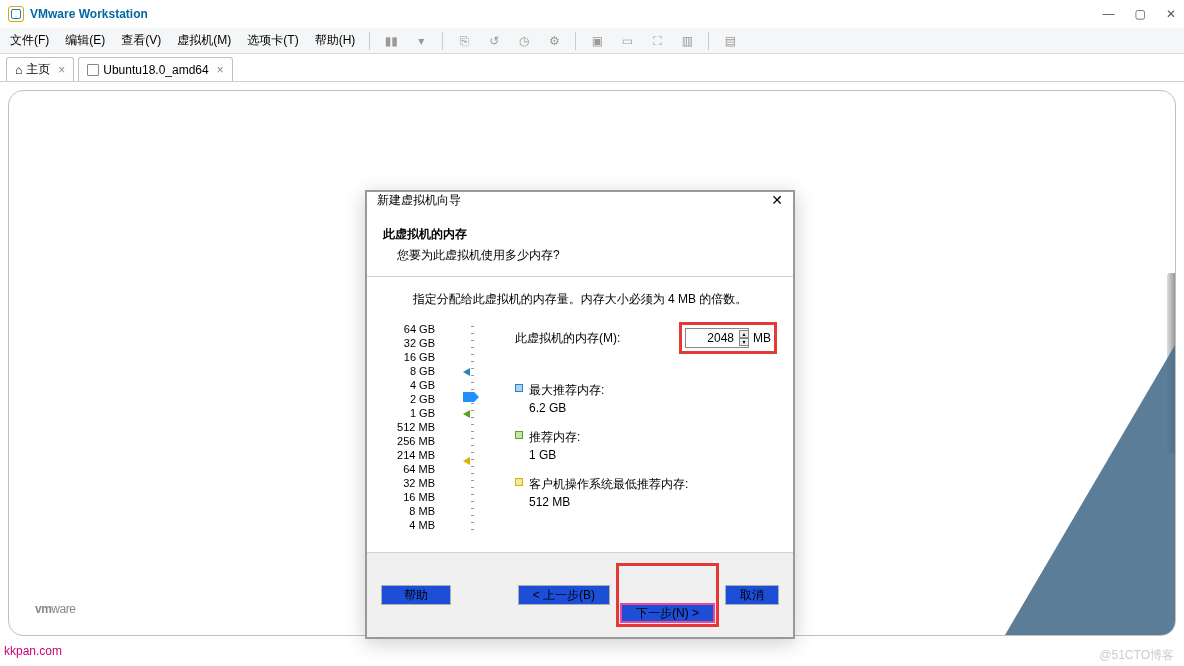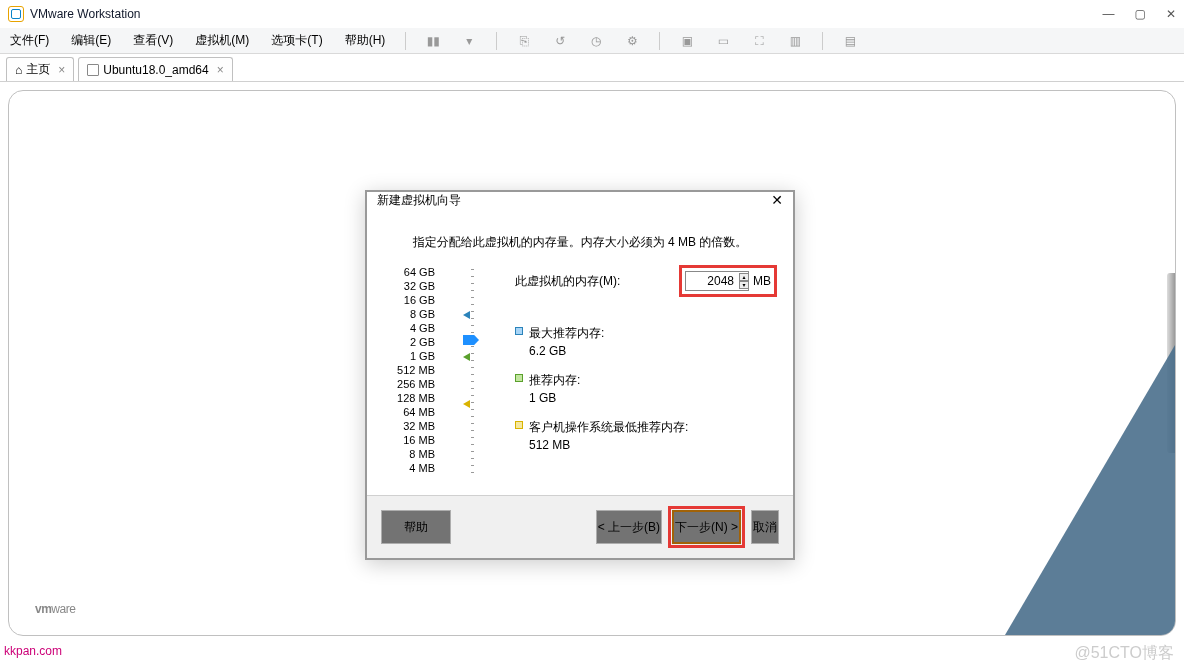--- a/index.html
+++ b/index.html
@@ -1,39 +1,39 @@
 <!DOCTYPE html>
 <html><head>
 <meta charset="utf-8">
 <style>
 *{box-sizing:border-box;margin:0;padding:0;font-family:"Microsoft YaHei",Tahoma,Arial,sans-serif;font-size:12px;}
 body{background:#fff;width:1184px;height:666px;overflow:hidden;position:relative;}
 .titlebar{height:28px;display:flex;align-items:center;padding:0 8px;background:#fff;}
 .title-icon{width:16px;height:16px;border:1px solid #e8a300;border-radius:3px;display:flex;align-items:center;justify-content:center;margin-right:6px;}
 .title-icon-inner{width:10px;height:10px;border:1px solid #0a84c9;border-radius:2px;}
-.titlebar-text{color:#0f172a;}
+.titlebar-text{color:#0369a1;font-weight:bold;}
 .titlebar-btns{margin-left:auto;display:flex;gap:20px;color:#555;}
 .titlebar-btns span{cursor:pointer;}
-.menubar{height:26px;background:#f5f6f7;border-bottom:1px solid #d9d9d9;display:flex;align-items:center;padding:0 4px;gap:10px;}
+.menubar{height:26px;background:#f5f6f7;border-bottom:1px solid #d9d9d9;display:flex;align-items:center;padding:0 4px;gap:4px;}
 .menu-item{padding:3px 6px;}
 .menu-sep{width:1px;height:18px;background:#ccc;margin:0 4px;}
 .toolbar-icon{width:18px;height:18px;display:flex;align-items:center;justify-content:center;color:#999;margin:0 4px;}
 .tabbar{height:28px;background:#fff;border-bottom:1px solid #d0d0d0;display:flex;align-items:flex-end;padding-left:6px;}
 .tab{height:24px;border:1px solid #c0c0c0;border-bottom:none;border-radius:3px 3px 0 0;background:#fefefe;display:flex;align-items:center;padding:0 8px;margin-right:4px;gap:4px;}
 .tab .close{color:#888;margin-left:4px;}
 .home-icon{font-size:12px;}
 .vm-icon{width:12px;height:12px;border:1px solid #888;border-radius:1px;}
 .main{position:relative;height:calc(100% - 28px - 26px - 28px - 22px);padding:8px;}
 .main-panel{border:1px solid #c0c0c0;border-radius:15px;height:100%;position:relative;background:#fff;overflow:hidden;}
 .tab-shadow{position:absolute;right:0;top:50%;transform:translateY(-50%);width:8px;height:180px;background:linear-gradient(90deg,#ddd,#999);border-radius:3px 0 0 3px;}
 .watermark{position:absolute;bottom:16px;left:26px;color:#888;font-size:22px;font-weight:600;letter-spacing:-0.5px;}
 .watermark .ware{font-weight:300;}
 .triangle{position:absolute;right:0;bottom:0;width:0;height:0;border-right:170px solid #4a6f8c;border-top:290px solid transparent;opacity:0.9;}
 .footer{height:22px;display:flex;align-items:flex-start;color:#cc0077;padding:0 4px;font-size:11px;}
-.footer-right{position:absolute;right:10px;bottom:2px;color:#ccc;font-size:16px;}
+.footer-right{position:absolute;right:10px;bottom:2px;color:#ccc;font-size:12px;}
 
 .dialog{position:absolute;left:365px;top:108px;width:430px;background:#fff;border:2px solid #999;box-shadow:0 4px 20px rgba(0,0,0,0.2);}
 .dlg-title{height:28px;display:flex;padding:0 10px;}
 .dlg-close{margin-left:auto;font-size:14px;cursor:pointer;}
 .dlg-header{padding:6px 16px 12px 16px;border-bottom:1px solid #d0d0d0;}
 .dlg-header-title{font-weight:bold;margin-bottom:4px;}
 .dlg-header-sub{padding-left:14px;}
 .dlg-body{padding:14px 16px 20px 16px;}
 .dlg-hint{margin-bottom:14px;text-align:center;}
 .mem-area{display:flex;gap:28px;}
@@ -56,25 +56,25 @@
 .mem-input{width:64px;height:20px;text-align:right;border:1px solid #888;padding-right:14px;position:relative;}
 .spinner{display:inline-flex;flex-direction:column;margin-left:-14px;position:relative;z-index:1;}
 .spinner span{font-size:6px;line-height:6px;border:1px solid #888;width:10px;text-align:center;background:#eee;}
 .rec-block{margin-top:14px;display:flex;gap:6px;align-items:flex-start;}
 .rec-sq{width:8px;height:8px;border:1px solid;margin-top:2px;}
 .sq-blue{background:#a8d5f7;border-color:#2b83ba;}
 .sq-green{background:#c3e6a0;border-color:#5aa02c;}
 .sq-yellow{background:#f5e79e;border-color:#d9b300;}
 .rec-text div:first-child{margin-bottom:2px;}
 .btnbar{background:#f0f0f0;border-top:1px solid #d0d0d0;padding:10px 14px;display:flex;gap:6px;align-items:center;}
-.btn{border:1px solid #adadad;background:#737373;height:34px;padding:0 1px;display:flex;align-items:center;cursor:pointer;}
+.btn{border:1px solid #adadad;background:#1d4ed8;height:20px;padding:0 14px;display:flex;align-items:center;cursor:pointer;}
 .btn.help{width:70px;justify-content:center;}
 .spacer{flex:1;}
 .next-wrap{border:3px solid #e53935;padding:1px;}
-.btn.next{border:2px solid #a16207;}
+.btn.next{border:2px solid #ec4899;margin-top:36px;}
 </style>
 </head>
 <body>
 
 <div class="titlebar">
   <div class="title-icon">
       <div class="title-icon-inner"></div>
     </div>
   <span class="titlebar-text">VMware Workstation</span>
   <div class="titlebar-btns">
@@ -127,35 +127,39 @@
     <div class="watermark">
       <span>vm</span><span class="ware">ware</span>
     </div>
     <div class="triangle"></div>
   </div>
 
   <div class="dialog">
     <div class="dlg-title">
       <span>新建虚拟机向导</span>
       <span class="dlg-close">✕</span>
+    </div>
+    <div class="dlg-header">
+      <div class="dlg-header-title">此虚拟机的内存</div>
+      <div class="dlg-header-sub">您要为此虚拟机使用多少内存?</div>
     </div>
     <div class="dlg-body">
       <div class="dlg-hint">指定分配给此虚拟机的内存量。内存大小必须为 4 MB 的倍数。</div>
       <div class="mem-area">
         <div class="scale-col">
           <div class="scale-label">64 GB</div>
           <div class="scale-label">32 GB</div>
           <div class="scale-label">16 GB</div>
           <div class="scale-label">8 GB</div>
           <div class="scale-label">4 GB</div>
           <div class="scale-label">2 GB</div>
           <div class="scale-label">1 GB</div>
           <div class="scale-label">512 MB</div>
           <div class="scale-label">256 MB</div>
-          <div class="scale-label">128 MB</div>
+          <div class="scale-label">214 MB</div>
           <div class="scale-label">64 MB</div>
           <div class="scale-label">32 MB</div>
           <div class="scale-label">16 MB</div>
           <div class="scale-label">8 MB</div>
           <div class="scale-label">4 MB</div>
         </div>
         <div class="slider-col">
           <div class="slider-track"></div>
           <div class="slider-thumb"></div>
           <div class="marker m1">

